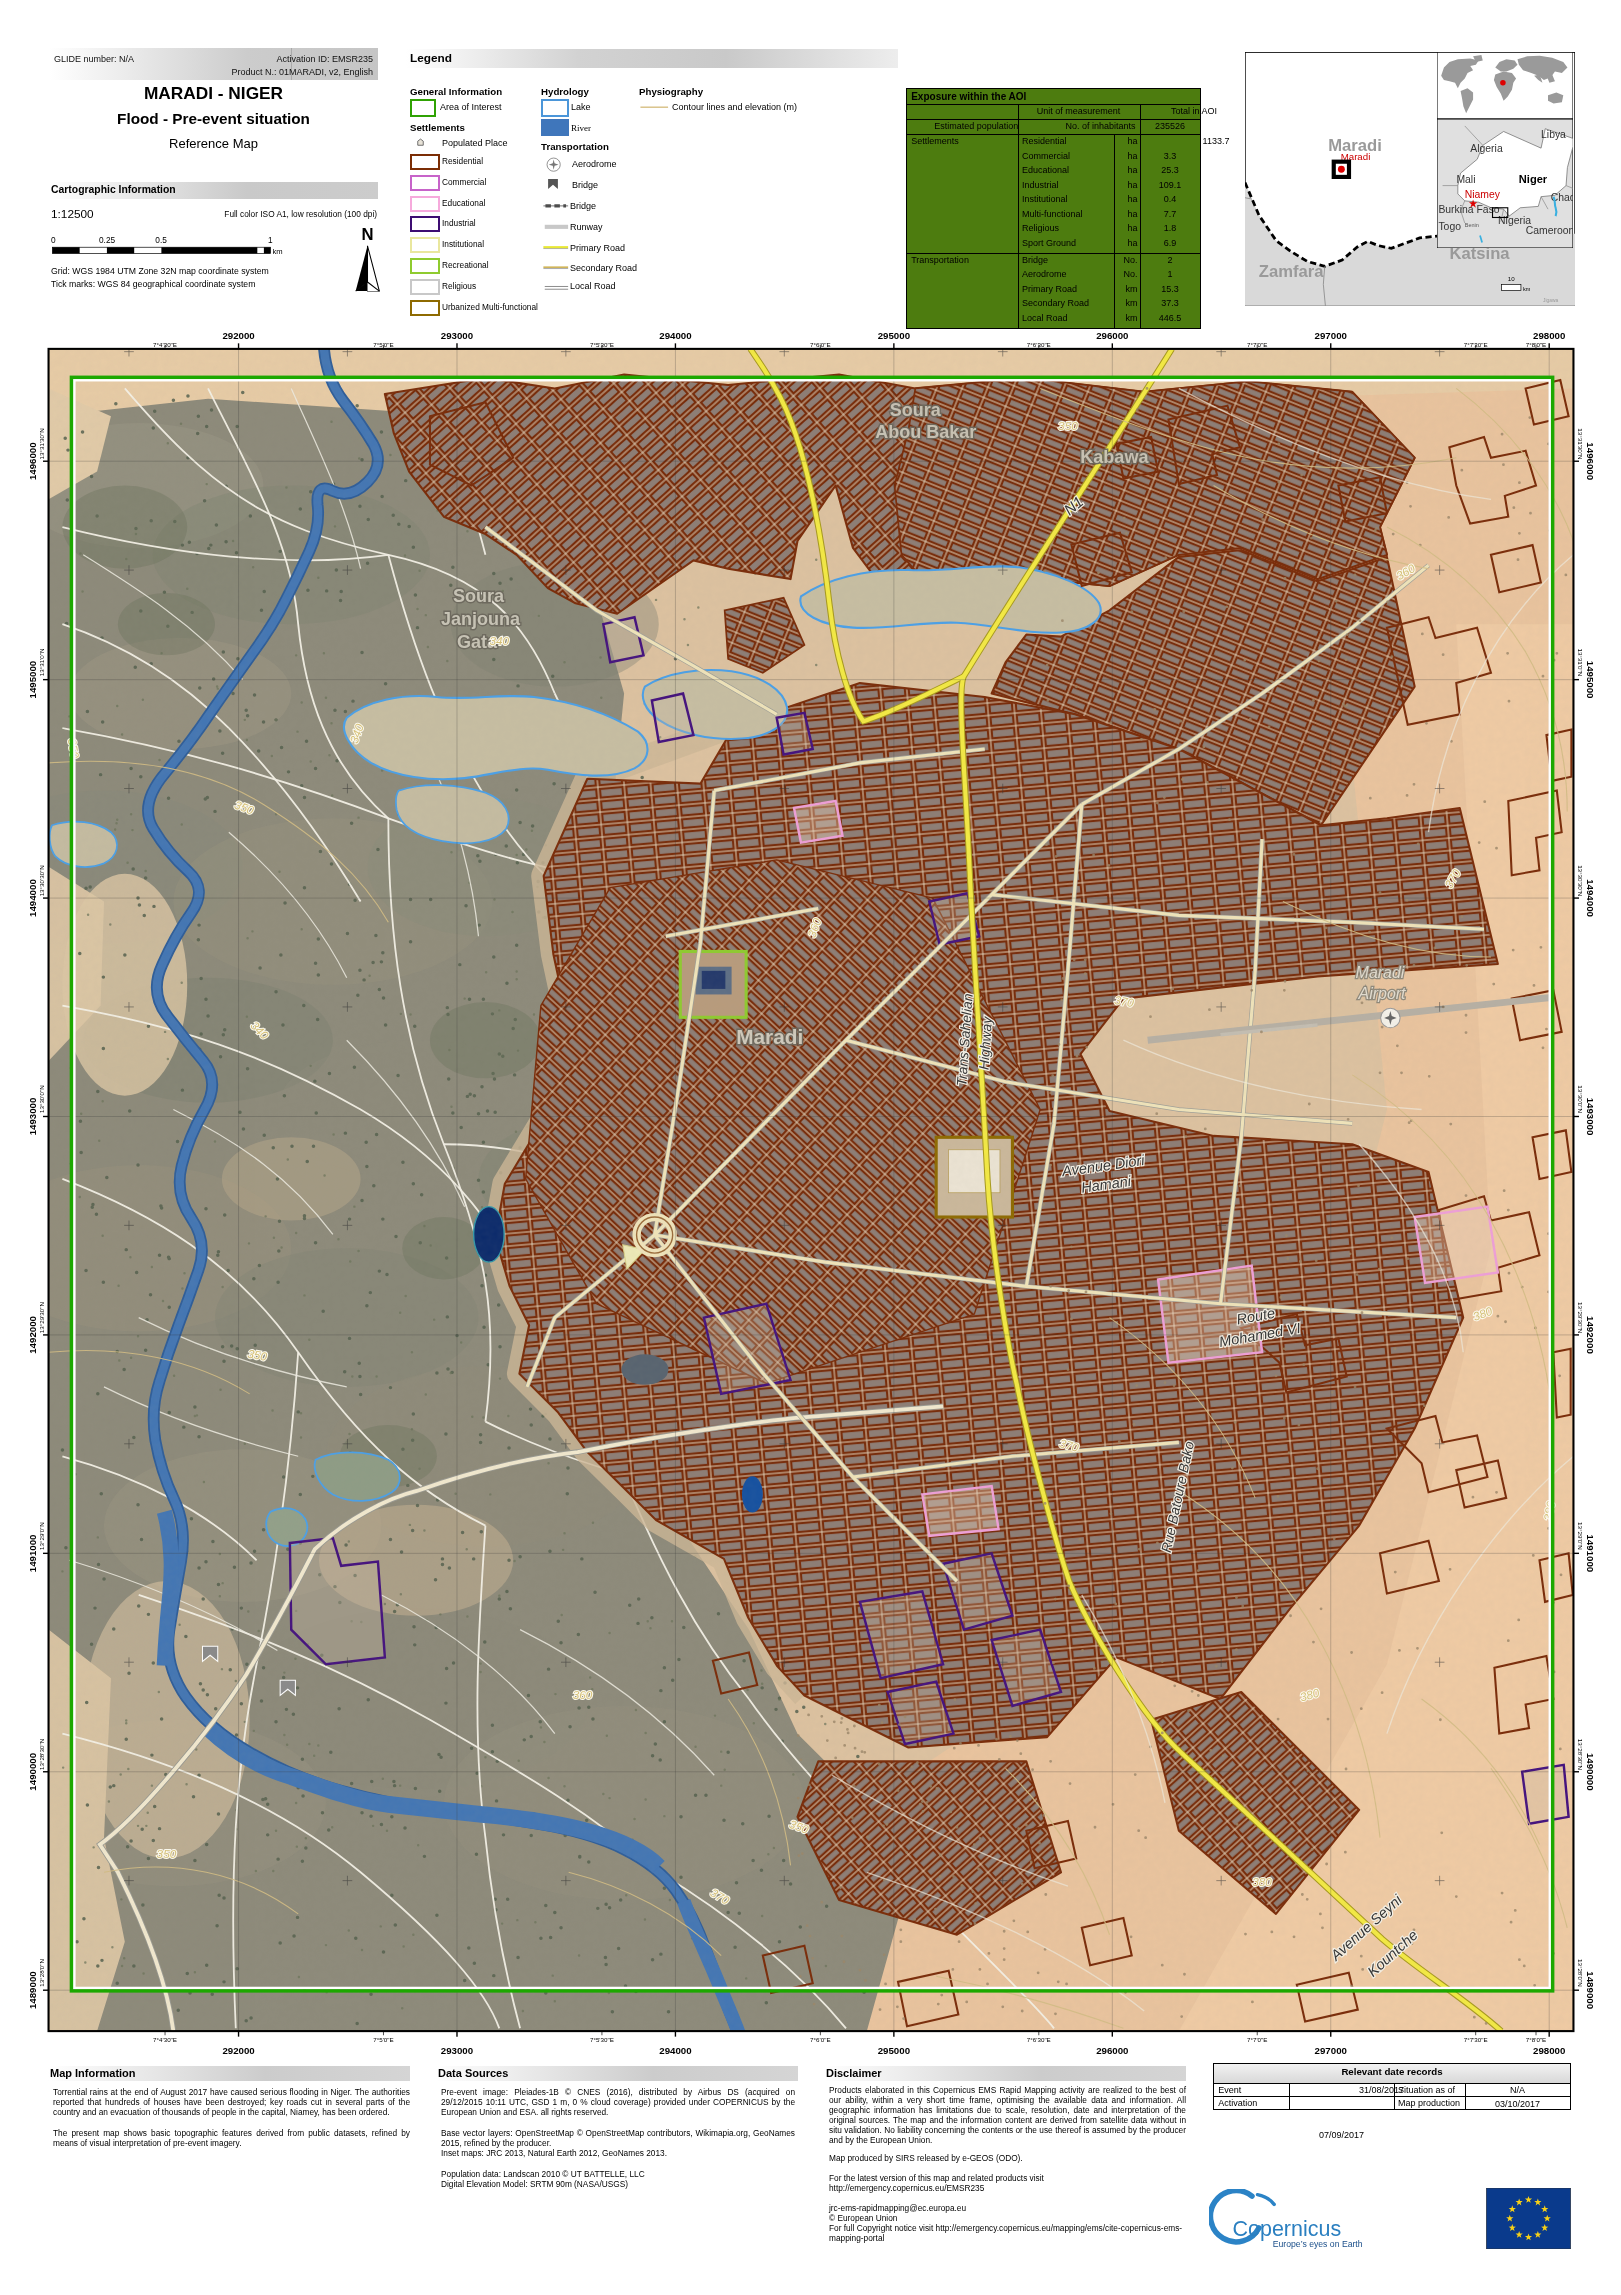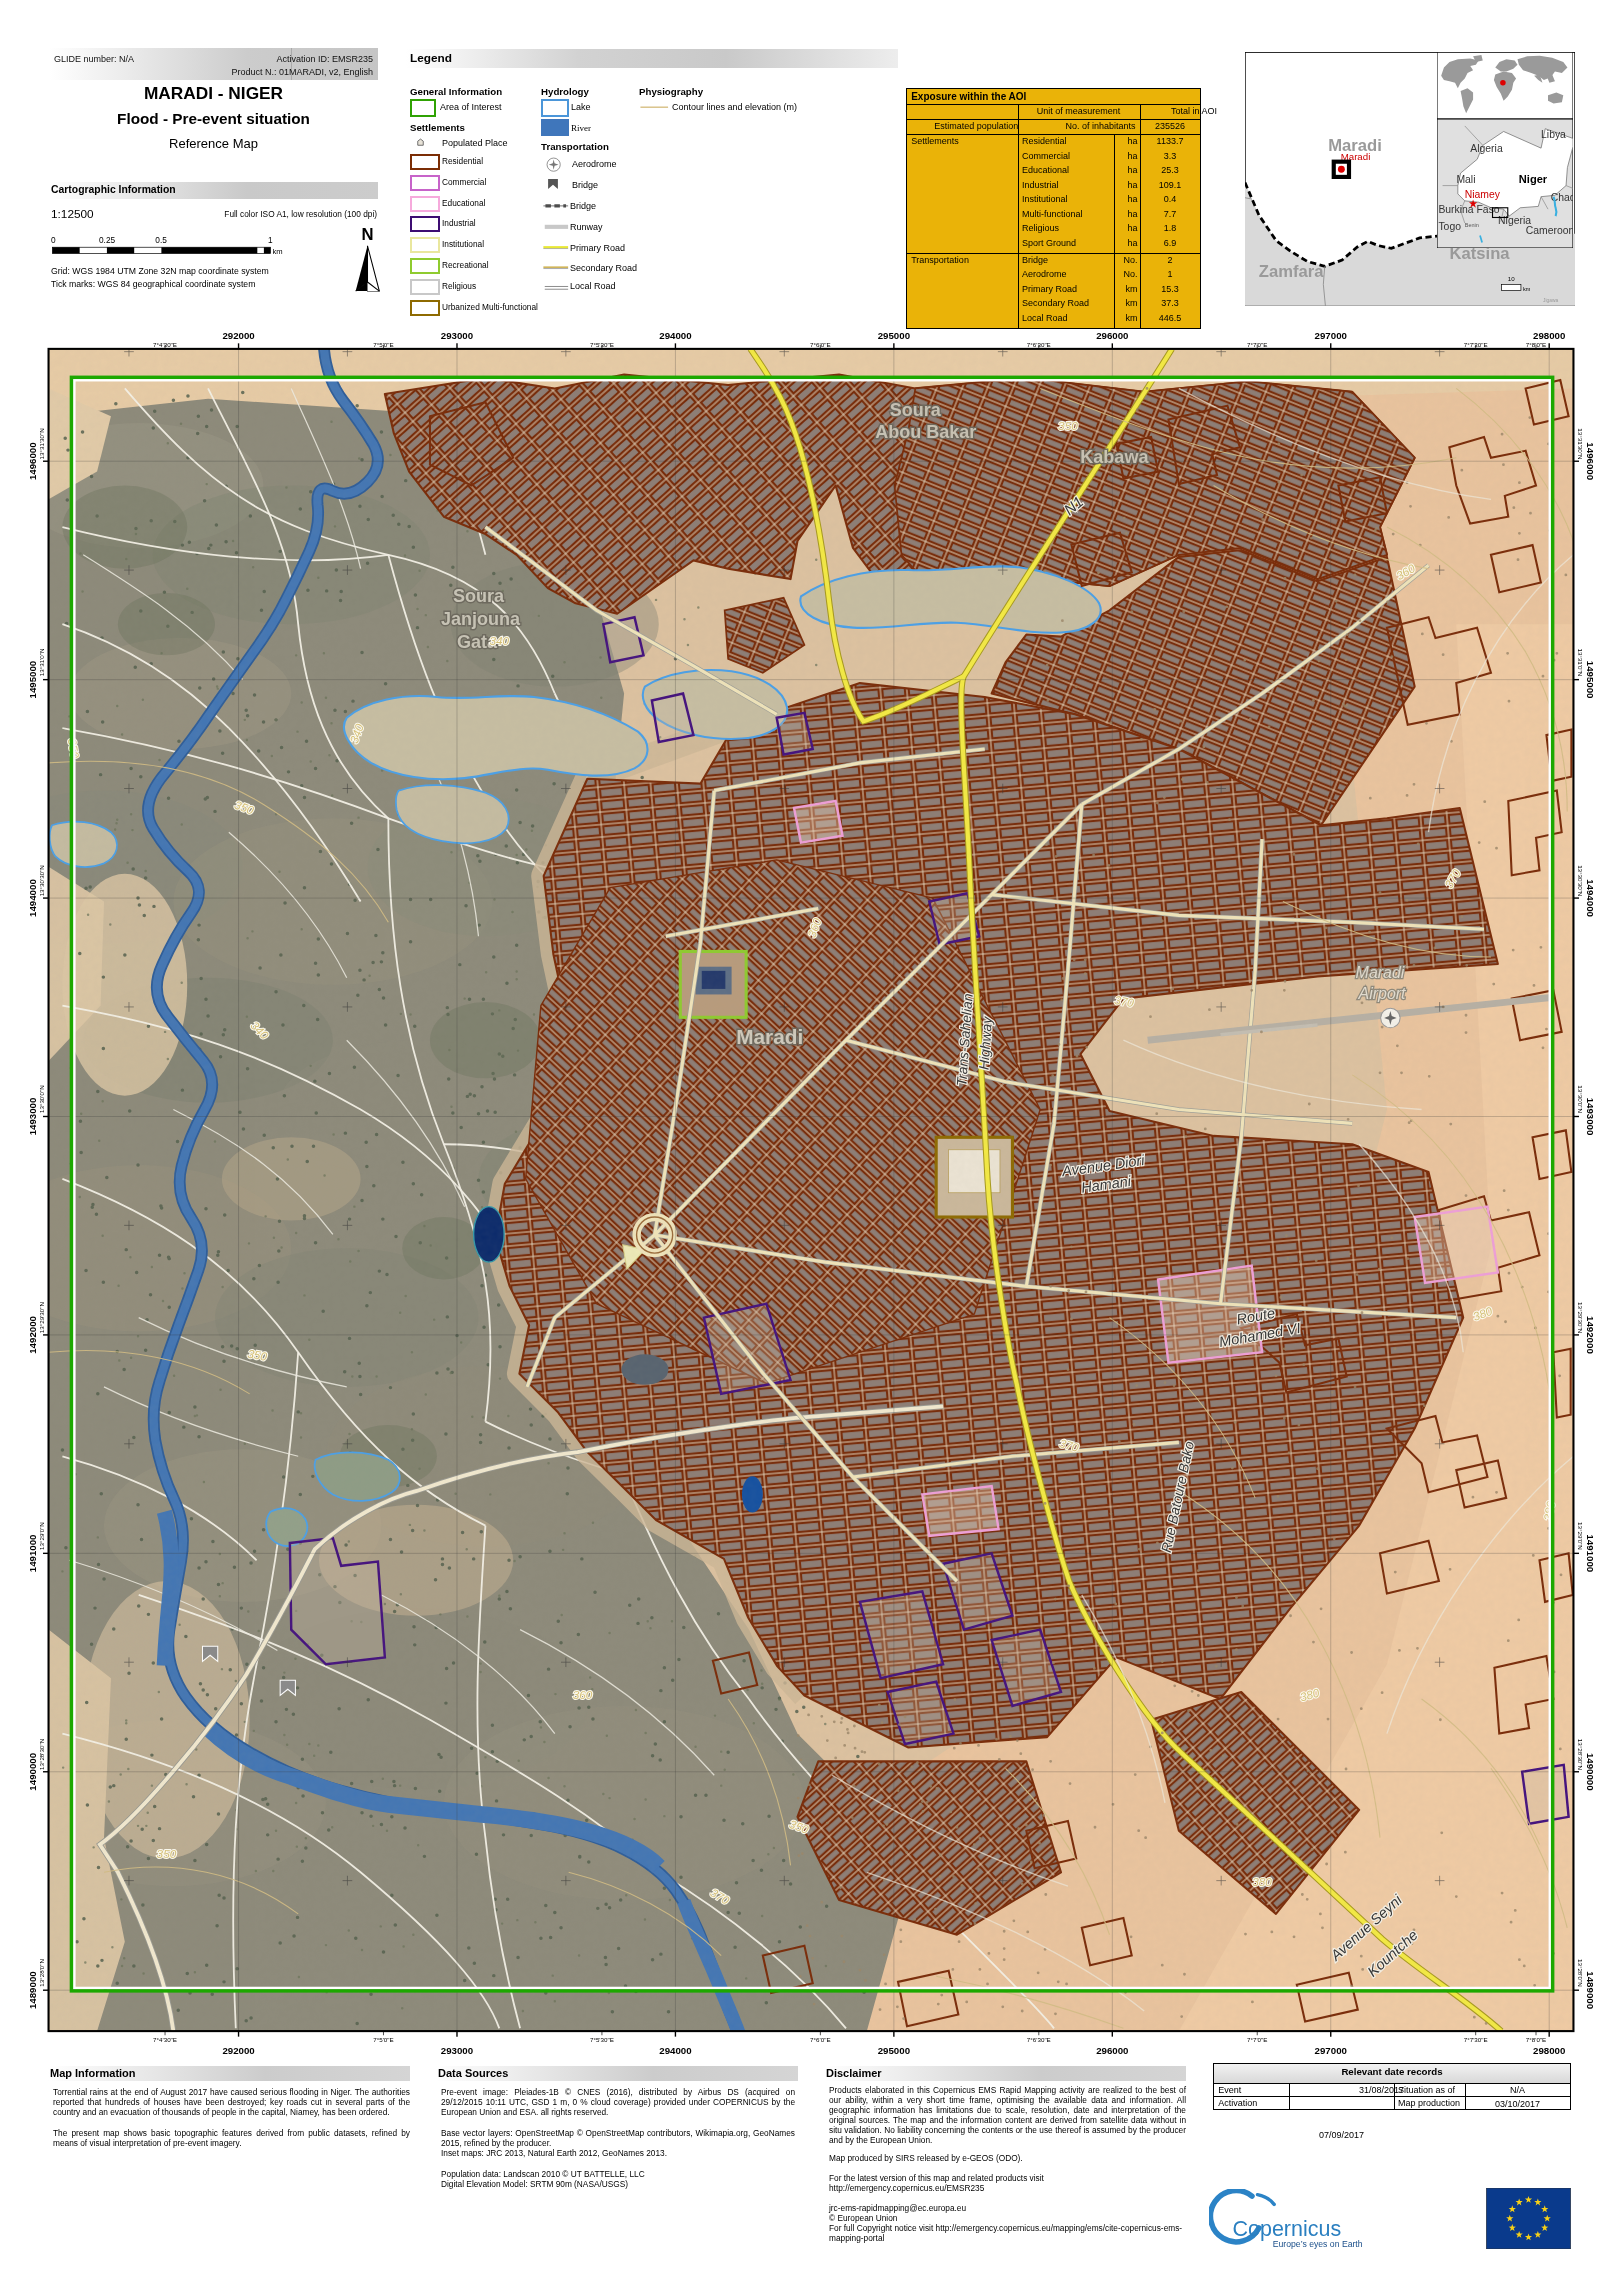--- a/index.html
+++ b/index.html
@@ -105,38 +105,38 @@
 <div class="abs" style="left:570px;top:263px;font-size:9px;color:#000;">Secondary Road</div>
 <svg class="abs" style="left:542px;top:283px" width="55" height="9.7" viewBox="0 0 80 14">
 <path d="M4 5 L38 5 M4 9 L38 9" stroke="#888" stroke-width="1.4"></path>
   </svg>
 <div class="abs" style="left:570px;top:281px;font-size:9px;color:#000;">Local Road</div>
 <div class="abs" style="left:639px;top:86px;font-size:9.7px;font-weight:bold;color:#000;">Physiography</div>
 <svg class="abs" style="left:639px;top:103px" width="30.5" height="8.3" viewBox="0 0 44 12">
     <path d="M2 6 L42 6" stroke="#C8A858" stroke-width="1.5"></path>
   </svg>
 <div class="abs" style="left:672px;top:102px;font-size:9px;color:#000;">Contour lines and elevation (m)</div>
-<div class="abs" style="left:906px;top:88px;width:293px;height:239px;border:1.4px solid #000;background:#eab308;font-size:9px;color:#000;">
+<div class="abs" style="left:906px;top:88px;width:293px;height:239px;border:1.4px solid #000;background:#4d7c0f;font-size:9px;color:#000;">
     <div class="abs" style="left:4.2px;top:2.1px;font-size:10px;font-weight:bold;">Exposure within the AOI</div>
     <div class="abs" style="left:0px;top:15.3px;width:293px;height:0px;border-top:1px solid #000;"></div>
     <div class="abs" style="left:0px;top:30px;width:293px;height:0px;border-top:1px solid #000;"></div>
     <div class="abs" style="left:0px;top:45px;width:293px;height:0px;border-top:1px solid #000;"></div>
     <div class="abs" style="left:0px;top:164px;width:293px;height:0px;border-top:1px solid #000;"></div>
     <div class="abs" style="left:111px;top:15.3px;width:0px;height:224px;border-left:1px solid #000;"></div>
     <div class="abs" style="left:207px;top:45px;width:0px;height:194px;border-left:1px solid #000;"></div>
     <div class="abs" style="left:233px;top:15.3px;width:0px;height:224px;border-left:1px solid #000;"></div>
     <div class="abs" style="left:112px;top:17.3px;width:119px;text-align:center;">Unit of measurement</div>
     <div class="abs" style="left:233px;top:17.3px;width:60px;text-align:center;margin-left:24px;">Total in AOI</div>
     <div class="abs" style="left:4.2px;top:32px;margin-left:23px;">Estimated population</div>
     <div class="abs" style="left:112px;top:32px;width:119px;text-align:right;">No. of inhabitants&nbsp;</div>
     <div class="abs" style="left:233px;top:32px;width:60px;text-align:center;">235526</div>
     <div class="abs" style="left:4.2px;top:47px;">Settlements</div>
     <div class="abs" style="left:115px;top:47px;">Residential</div>
     <div class="abs" style="left:207px;top:47px;width:23.6px;text-align:right;">ha</div>
-    <div class="abs" style="left:233px;top:47px;width:60px;text-align:center;">1133.7</div>
+    <div class="abs" style="left:233px;top:47px;width:60px;text-align:center;padding-left:46px;">1133.7</div>
     <div class="abs" style="left:115px;top:62px;">Commercial</div>
     <div class="abs" style="left:207px;top:62px;width:23.6px;text-align:right;">ha</div>
     <div class="abs" style="left:233px;top:62px;width:60px;text-align:center;">3.3</div>
     <div class="abs" style="left:115px;top:76px;">Educational</div>
     <div class="abs" style="left:207px;top:76px;width:23.6px;text-align:right;">ha</div>
     <div class="abs" style="left:233px;top:76px;width:60px;text-align:center;">25.3</div>
     <div class="abs" style="left:115px;top:91px;">Industrial</div>
     <div class="abs" style="left:207px;top:91px;width:23.6px;text-align:right;">ha</div>
     <div class="abs" style="left:233px;top:91px;width:60px;text-align:center;">109.1</div>
     <div class="abs" style="left:115px;top:105px;">Institutional</div>

